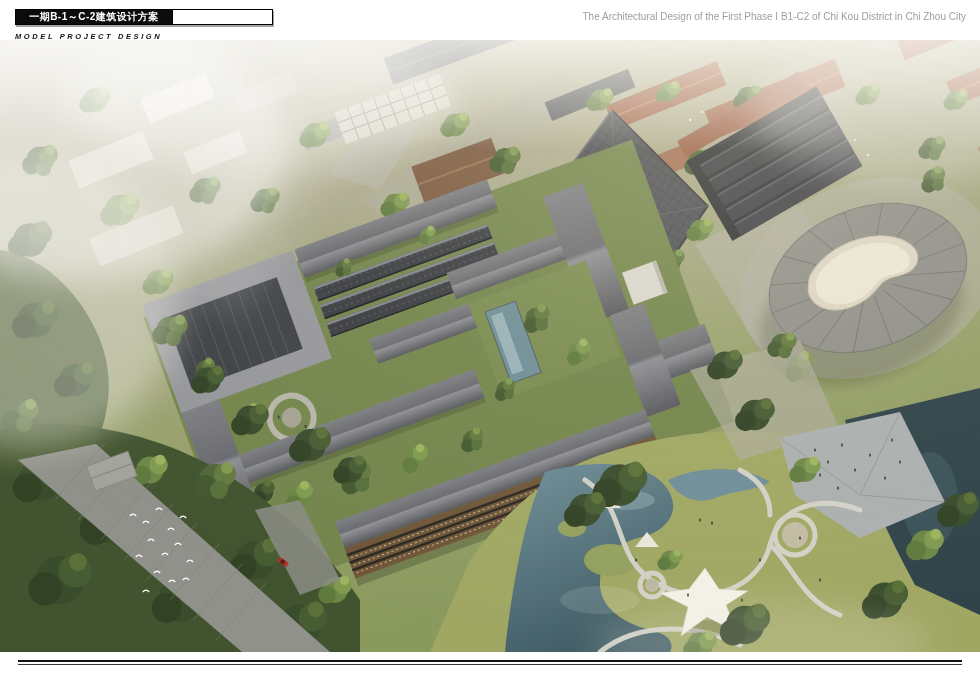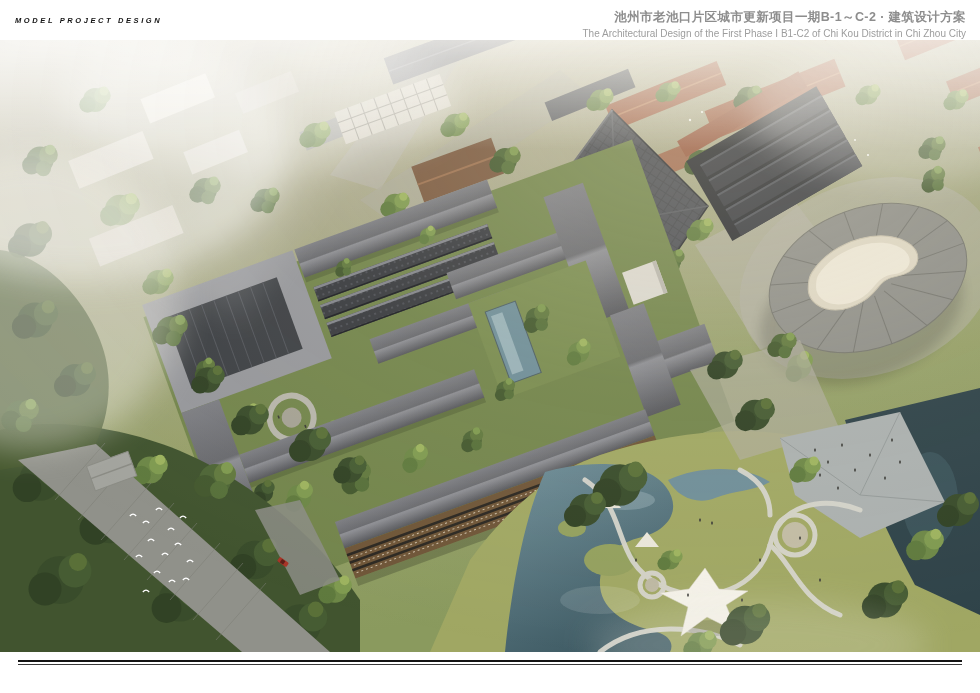--- a/index.html
+++ b/index.html
@@ -21,25 +21,28 @@
   .render-wrap{position:absolute;top:40px;left:0;width:980px;height:612px;overflow:hidden;background:#b4b19c;}
   .render-wrap svg{display:block;}
   
   .footer-rule{position:absolute;left:18px;right:18px;top:660px;height:0;border-top:2px solid #141414;}
   .footer-rule2{position:absolute;left:18px;right:18px;top:664px;height:0;border-top:1px solid #3a3a3a;}
 </style>
 </head>
 <body>
 
 <div class="header-left">
+  <div class="title-box">
+    <div class="title-box-black">一期B-1～C-2建筑设计方案</div>
+    <div class="title-box-white"></div>
+  </div>
   <div class="model-caption">MODEL PROJECT DESIGN</div>
 </div>
 
 <div class="header-right">
-  <div class="hr-title">池州市老池口片区城市更新项目一期B-1～C-2 · 建筑设计方案</div>
   <div class="hr-sub">The Architectural Design of the First Phase I  B1-C2 of Chi Kou District in Chi Zhou City</div>
 </div>
 
 <div class="render-wrap">
 <svg width="980" height="612" viewBox="0 40 980 612" preserveAspectRatio="none">
 <defs>
   <linearGradient id="gBase" x1="0" y1="0" x2="0.25" y2="1">
     <stop offset="0" stop-color="#c9c3b0"></stop>
           <stop offset="0.35" stop-color="#a9a88a"></stop>
     <stop offset="0.7" stop-color="#96a069"></stop>

